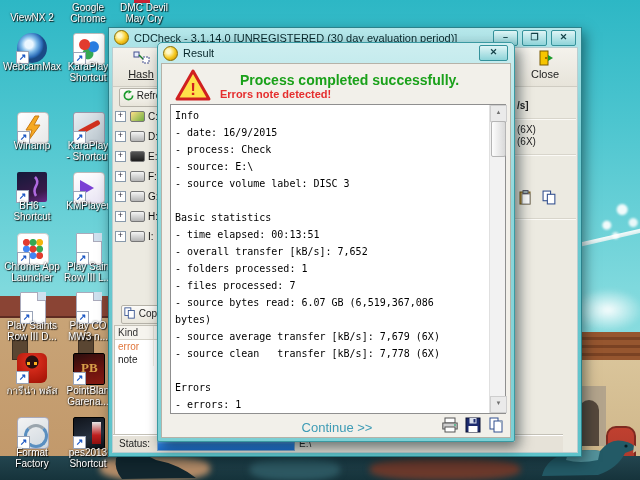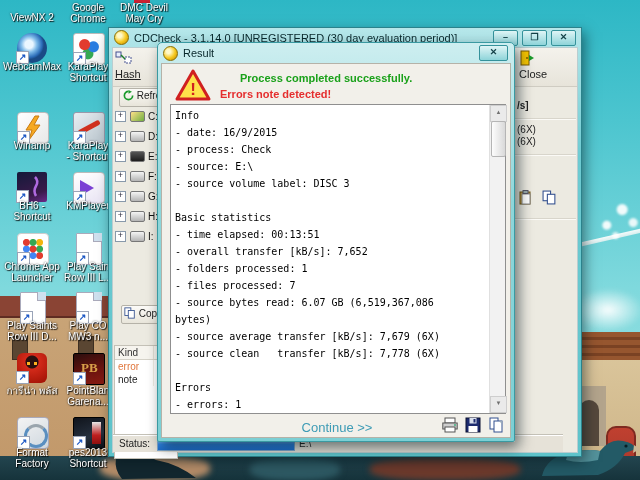--- a/index.html
+++ b/index.html
@@ -80,51 +80,51 @@
   .appico{width:13px;height:13px;border-radius:50%;flex:0 0 13px;
           background:radial-gradient(circle at 35% 35%,#fff8c8 0 2px,#f6c81e 55%,#c6900a 90%);border:1px solid #8a6d00;}
   .ttext{font-size:11px;color:#07272b;margin-left:5px;white-space:nowrap;overflow:hidden;}
   .wbtn{width:23px;height:14px;border:1px solid #35929b;border-radius:2px;margin-left:4px;
         background:linear-gradient(#dff5f6,#8ed4d9);color:#123f46;font-size:9px;line-height:12px;
         text-align:center;font-weight:bold;}
   .client{position:absolute;left:3px;right:3px;top:19px;bottom:3px;background:#eceae1;border:1px solid #b9cdd0;}
 
   
   .toolbar{position:absolute;left:0;top:0;right:0;height:38px;border-bottom:1px solid #cfccc2;background:linear-gradient(#f4f2ec,#e7e4da);}
-  .tbtn{position:absolute;top:2px;width:52px;height:34px;text-align:left;font-size:11px;color:#222;border-radius:3px;}
+  .tbtn{position:absolute;top:2px;width:52px;height:34px;text-align:center;font-size:11px;color:#222;border-radius:3px;}
   .tbtn u{display:block;margin-top:1px;}
   .tsep{position:absolute;top:3px;width:1px;height:32px;background:#c9c6bc;border-right:1px solid #fff;}
   .refbtn{position:absolute;left:6px;top:40px;width:50px;height:16px;border:1px solid #b5b2a8;border-radius:2px;
           background:linear-gradient(#fcfbf8,#e8e5da);font-size:10px;color:#222;overflow:hidden;white-space:nowrap;padding:1px 0 0 3px;}
   .tree{position:absolute;left:2px;top:59px;width:62px;height:196px;font-size:10px;color:#111;}
   .titem{position:absolute;left:0;height:18px;display:flex;align-items:center;}
   .pbox{width:9px;height:9px;background:#fff;border:1px solid #8899aa;font-size:9px;line-height:7px;text-align:center;color:#334;flex:0 0 9px;}
   .drv{width:13px;height:9px;margin:0 3px 0 4px;background:linear-gradient(#f4f4f4,#b4b4b4);border:1px solid #777;border-radius:2px;flex:0 0 13px;}
   .drv.sys{background:linear-gradient(135deg,#ffe089,#6fae3f);}
   .drv.dark{background:linear-gradient(#555,#1d1d1d);}
   .copybtn{position:absolute;left:8px;top:257px;width:50px;height:16px;border:1px solid #b5b2a8;border-radius:2px;
            background:linear-gradient(#fcfbf8,#e8e5da);font-size:10px;color:#222;padding:1px 0 0 2px;white-space:nowrap;}
-  .grid{position:absolute;left:1px;top:277px;width:62px;height:112px;background:#fff;border:1px solid #c4c1b7;font-size:10px;margin-top:20px;}
+  .grid{position:absolute;left:1px;top:277px;width:62px;height:112px;background:#fff;border:1px solid #c4c1b7;font-size:10px;}
   .ghead{display:flex;background:#f6f4ee;border-bottom:1px solid #d5d2c8;color:#333;}
   .ghead div{padding:1px 3px;border-right:1px solid #e2dfd5;}
   .grow{display:flex;}
   .grow div{padding:1px 3px;border-right:1px solid #f0ede5;}
   .ck{width:32px;flex:0 0 32px;}
   .rpanel{position:absolute;left:400px;top:40px;right:1px;bottom:17px;border-left:1px solid #cfccc2;background:#eceae1;font-size:10px;color:#222;}
   .rpline{position:absolute;left:0;right:0;height:1px;background:#d8d5cb;border-bottom:1px solid #fbfaf6;}
   .statusbar{position:absolute;left:0;right:14px;bottom:0;height:16px;background:#e6e2d8;border-top:1px solid #fff;
              box-shadow:0 -1px 0 #c4c1b7;font-size:10px;color:#222;}
   .pbar{position:absolute;left:44px;top:2px;width:136px;height:11px;border:1px solid #7fa8cf;
         background:linear-gradient(#8ec4f4,#2f86e8 50%,#1f6fd0);}
 
   
   .dfrm{background:linear-gradient(180deg,#cdeef0,#8ed6da 40%,#7ccfd4);border:1px solid #3a99a1;border-radius:5px 5px 2px 2px;
         box-shadow:4px 6px 14px rgba(0,20,25,.55);}
   .dclient{position:absolute;left:3px;right:3px;top:20px;bottom:3px;background:#f2f0ea;border:1px solid #b5b2a8;}
-  .msg-ok{font-size:11px;font-weight:bold;color:#1aa11a;padding-left:20px;}
+  .msg-ok{font-size:14px;font-weight:bold;color:#1aa11a;padding-left:20px;}
   .msg-err{font-size:11px;font-weight:bold;color:#e52e2e;}
   .rbox{position:absolute;left:8px;top:40px;width:334px;height:308px;background:#fff;border:1px solid #8f8f8f;}
   .report{position:absolute;left:4px;top:2px;right:18px;bottom:2px;overflow:hidden;
           font-family:"DejaVu Sans Mono","Liberation Mono",monospace;font-size:10px;line-height:17px;color:#000;white-space:pre;}
   .vsb{position:absolute;top:0;bottom:0;right:0;width:15px;background:#f2f2f2;border-left:1px solid #e0e0e0;}
   .sarr{position:absolute;left:0;width:15px;height:15px;background:#eaeaea;border:1px solid #cecece;
         font-size:6px;text-align:center;line-height:13px;color:#707070;}
   .sthumb{position:absolute;left:1px;top:16px;width:13px;height:34px;background:linear-gradient(90deg,#fdfdfd,#d9d9d9);
           border:1px solid #b5b5b5;border-radius:2px;}
   .contlink{font-size:13px;color:#3d9bb5;}

